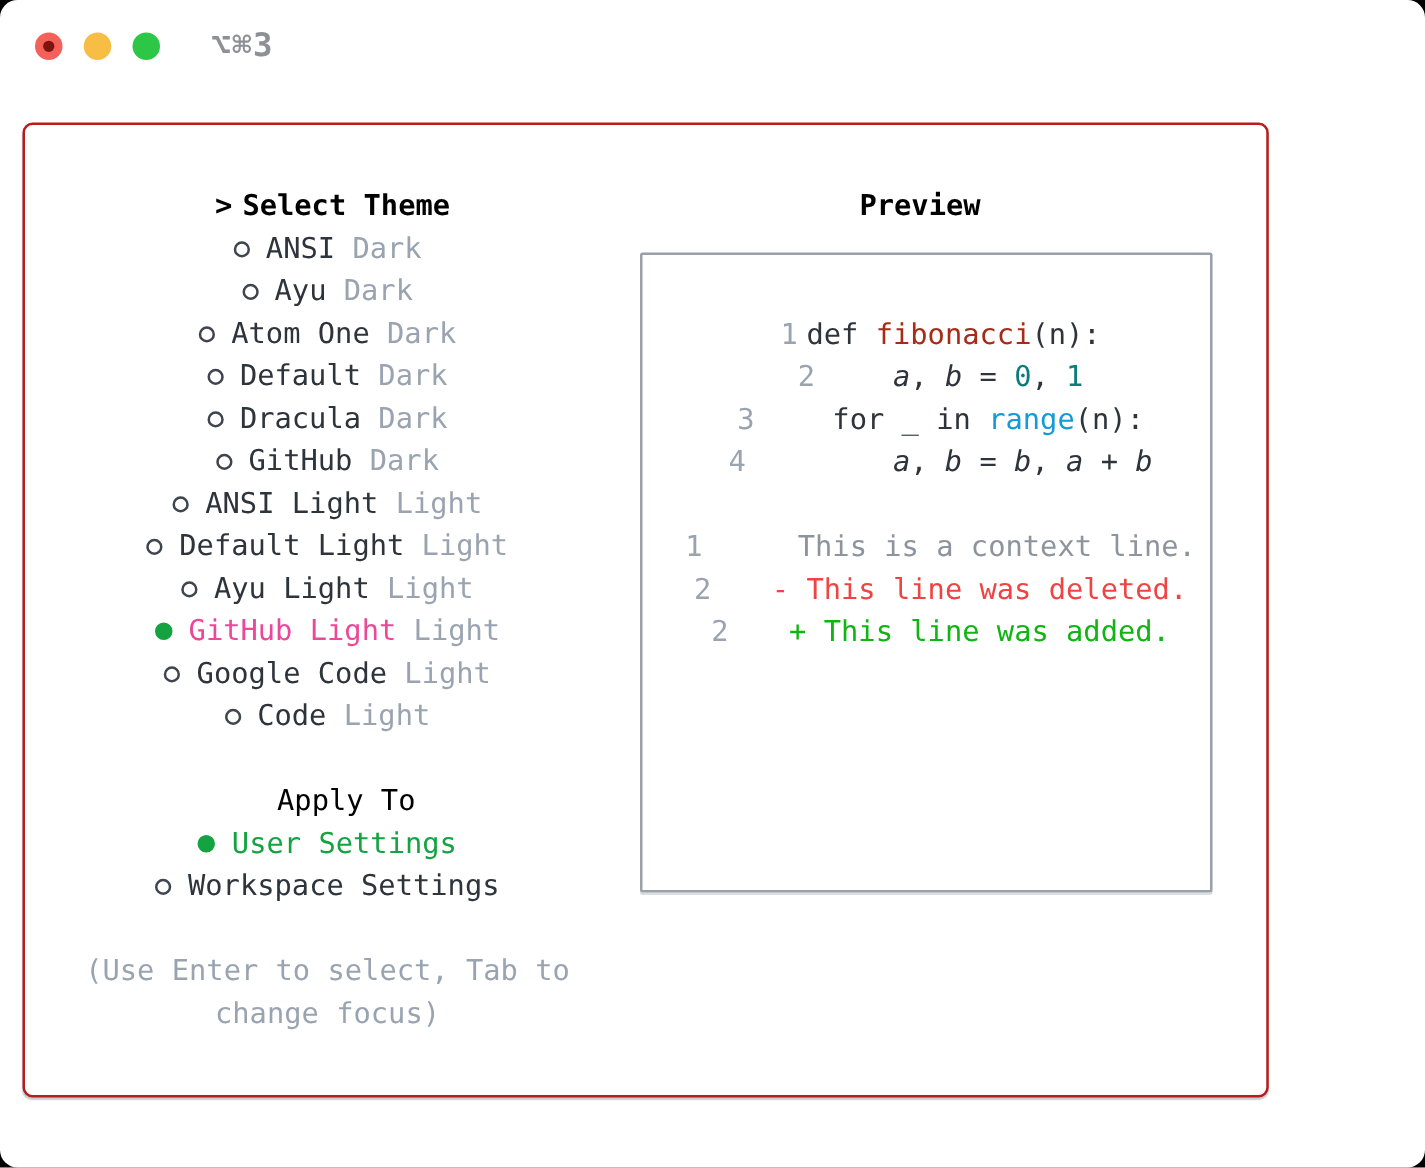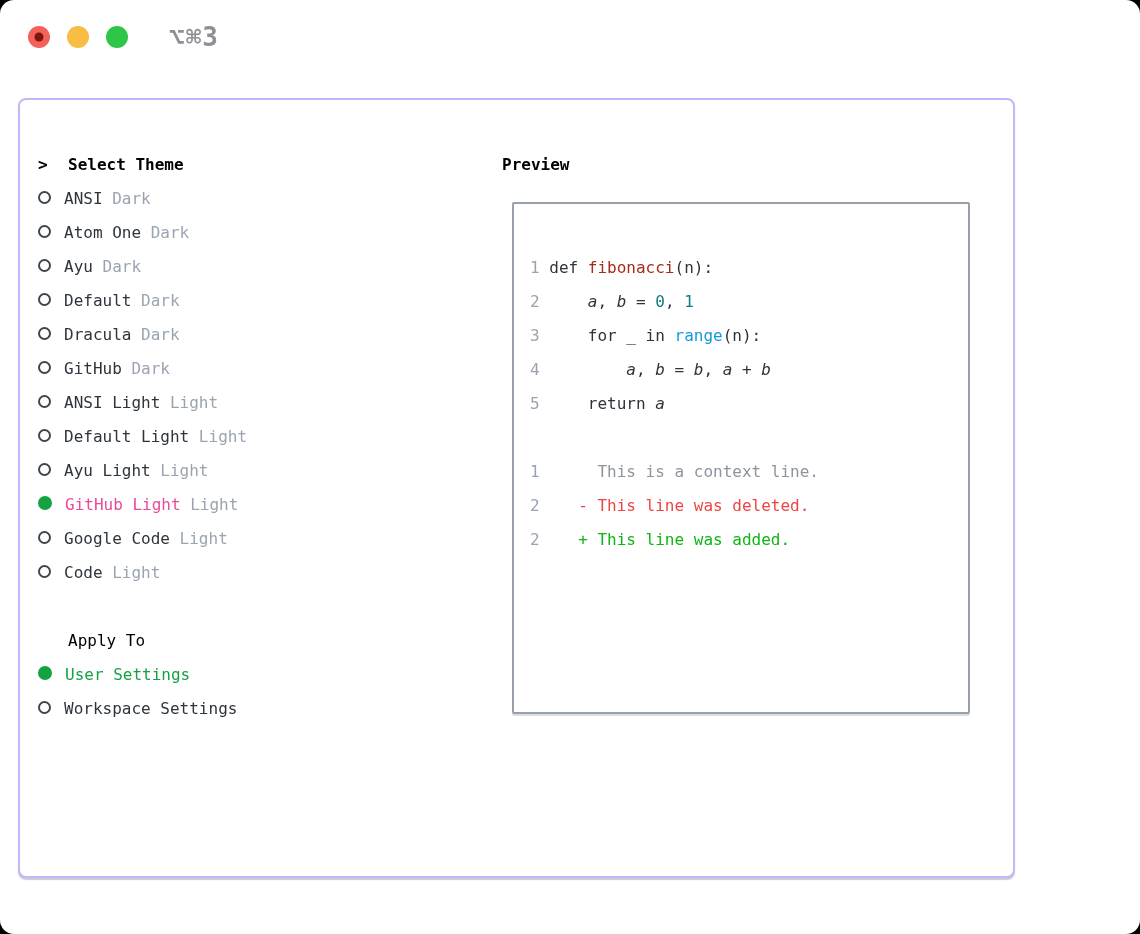--- a/index.html
+++ b/index.html
@@ -32,24 +32,24 @@
   .win-title {
     margin-left: 41px;
     font-size: 26px; font-weight: 700; color: #8d9095; letter-spacing: 1px;
     font-family: "DejaVu Sans Mono", "DejaVu Sans", monospace;
   }
   
   .panel {
     position: absolute; left: 18px; top: 98px;
     width: 997px; height: 780px;
     background: #fff;
-    border: 2px solid #c4b5fd;
+    border: 2px solid #b91c1c;
     border-radius: 8px;
     box-shadow: 0 2px 1px rgba(148,156,166,0.5);
-    font-size: 16px; line-height: 34px; color: #2e343c;
+    font-size: 23px; line-height: 34px; color: #2e343c; text-align: center;
   }
   .row { height: 34px; white-space: pre; }
   
   .left-col { position: absolute; left: 18px; top: 48px; width: 448px; }
   .hdr { font-weight: 700; color: #000; }
   .hdr .caret { display: inline-block; width: 30px; }
   .indent { display: inline-block; width: 30px; }
   .bullet {
     display: inline-block; width: 13px; height: 13px; border-radius: 50%;
     border: 2px solid #3e454e; margin-right: 13px; background: #fff;
@@ -104,51 +104,54 @@
     <span class="win-title">⌥⌘3</span>
   </div>
 
   <div class="panel">
 
     <div class="left-col">
       <div class="row hdr"><span class="caret">&gt;</span><span>Select Theme</span></div>
 
       <div>
           <div class="row item"><span class="bullet"></span><span class="name">ANSI</span><span class="tag">Dark</span></div>
+          <div class="row item"><span class="bullet"></span><span class="name">Ayu</span><span class="tag">Dark</span></div>
           <div class="row item"><span class="bullet"></span><span class="name">Atom One</span><span class="tag">Dark</span></div>
-          <div class="row item"><span class="bullet"></span><span class="name">Ayu</span><span class="tag">Dark</span></div>
           <div class="row item"><span class="bullet"></span><span class="name">Default</span><span class="tag">Dark</span></div>
           <div class="row item"><span class="bullet"></span><span class="name">Dracula</span><span class="tag">Dark</span></div>
           <div class="row item"><span class="bullet"></span><span class="name">GitHub</span><span class="tag">Dark</span></div>
           <div class="row item"><span class="bullet"></span><span class="name">ANSI Light</span><span class="tag">Light</span></div>
           <div class="row item"><span class="bullet"></span><span class="name">Default Light</span><span class="tag">Light</span></div>
           <div class="row item"><span class="bullet"></span><span class="name">Ayu Light</span><span class="tag">Light</span></div>
           <div class="row item selected"><span class="bullet filled"></span><span class="name">GitHub Light</span><span class="tag">Light</span></div>
           <div class="row item"><span class="bullet"></span><span class="name">Google Code</span><span class="tag">Light</span></div>
           <div class="row item"><span class="bullet"></span><span class="name">Code</span><span class="tag">Light</span></div>
         </div>
 
       <div class="apply-block">
         <div class="row apply-hdr"><span class="indent"></span><span>Apply To</span></div>
         <div>
             <div class="row opt selected"><span class="bullet filled"></span><span class="name">User Settings</span></div>
             <div class="row opt"><span class="bullet"></span><span class="name">Workspace Settings</span></div>
           </div>
       </div>
 
+      <div class="help-block">
+          <div class="row">(Use Enter to select, Tab to</div>
+          <div class="row">change focus)</div>
+        </div>
     </div>
 
     <div class="right-col">
       <div class="preview-title">Preview</div>
       <div class="preview-box">
           <div class="crow"><span class="lnum">1</span><span class="sg-k">def </span><span class="sg-fn">fibonacci</span><span class="sg-p">(n):</span></div>
           <div class="crow"><span class="lnum">2</span><span class="sg-p">    </span><span class="sg-v">a</span><span class="sg-p">, </span><span class="sg-v">b</span><span class="sg-p"> = </span><span class="sg-n">0</span><span class="sg-p">, </span><span class="sg-n">1</span></div>
           <div class="crow"><span class="lnum">3</span><span class="sg-p">    </span><span class="sg-k">for </span><span class="sg-p">_ </span><span class="sg-k">in </span><span class="sg-b">range</span><span class="sg-p">(n):</span></div>
           <div class="crow"><span class="lnum">4</span><span class="sg-p">        </span><span class="sg-v">a</span><span class="sg-p">, </span><span class="sg-v">b</span><span class="sg-p"> = </span><span class="sg-v">b</span><span class="sg-p">, </span><span class="sg-v">a</span><span class="sg-p"> + </span><span class="sg-v">b</span></div>
-          <div class="crow"><span class="lnum">5</span><span class="sg-p">    </span><span class="sg-k">return </span><span class="sg-v">a</span></div>
           <div class="crow"></div>
           <div class="crow"><span class="lnum">1</span><span class="sg-ctx">     This is a context line.</span></div>
           <div class="crow"><span class="lnum">2</span><span class="sg-p">   </span><span class="sg-del">- This line was deleted.</span></div>
           <div class="crow"><span class="lnum">2</span><span class="sg-p">   </span><span class="sg-add">+ This line was added.</span></div>
         </div>
     </div>
 
   </div>
 </div>
 

